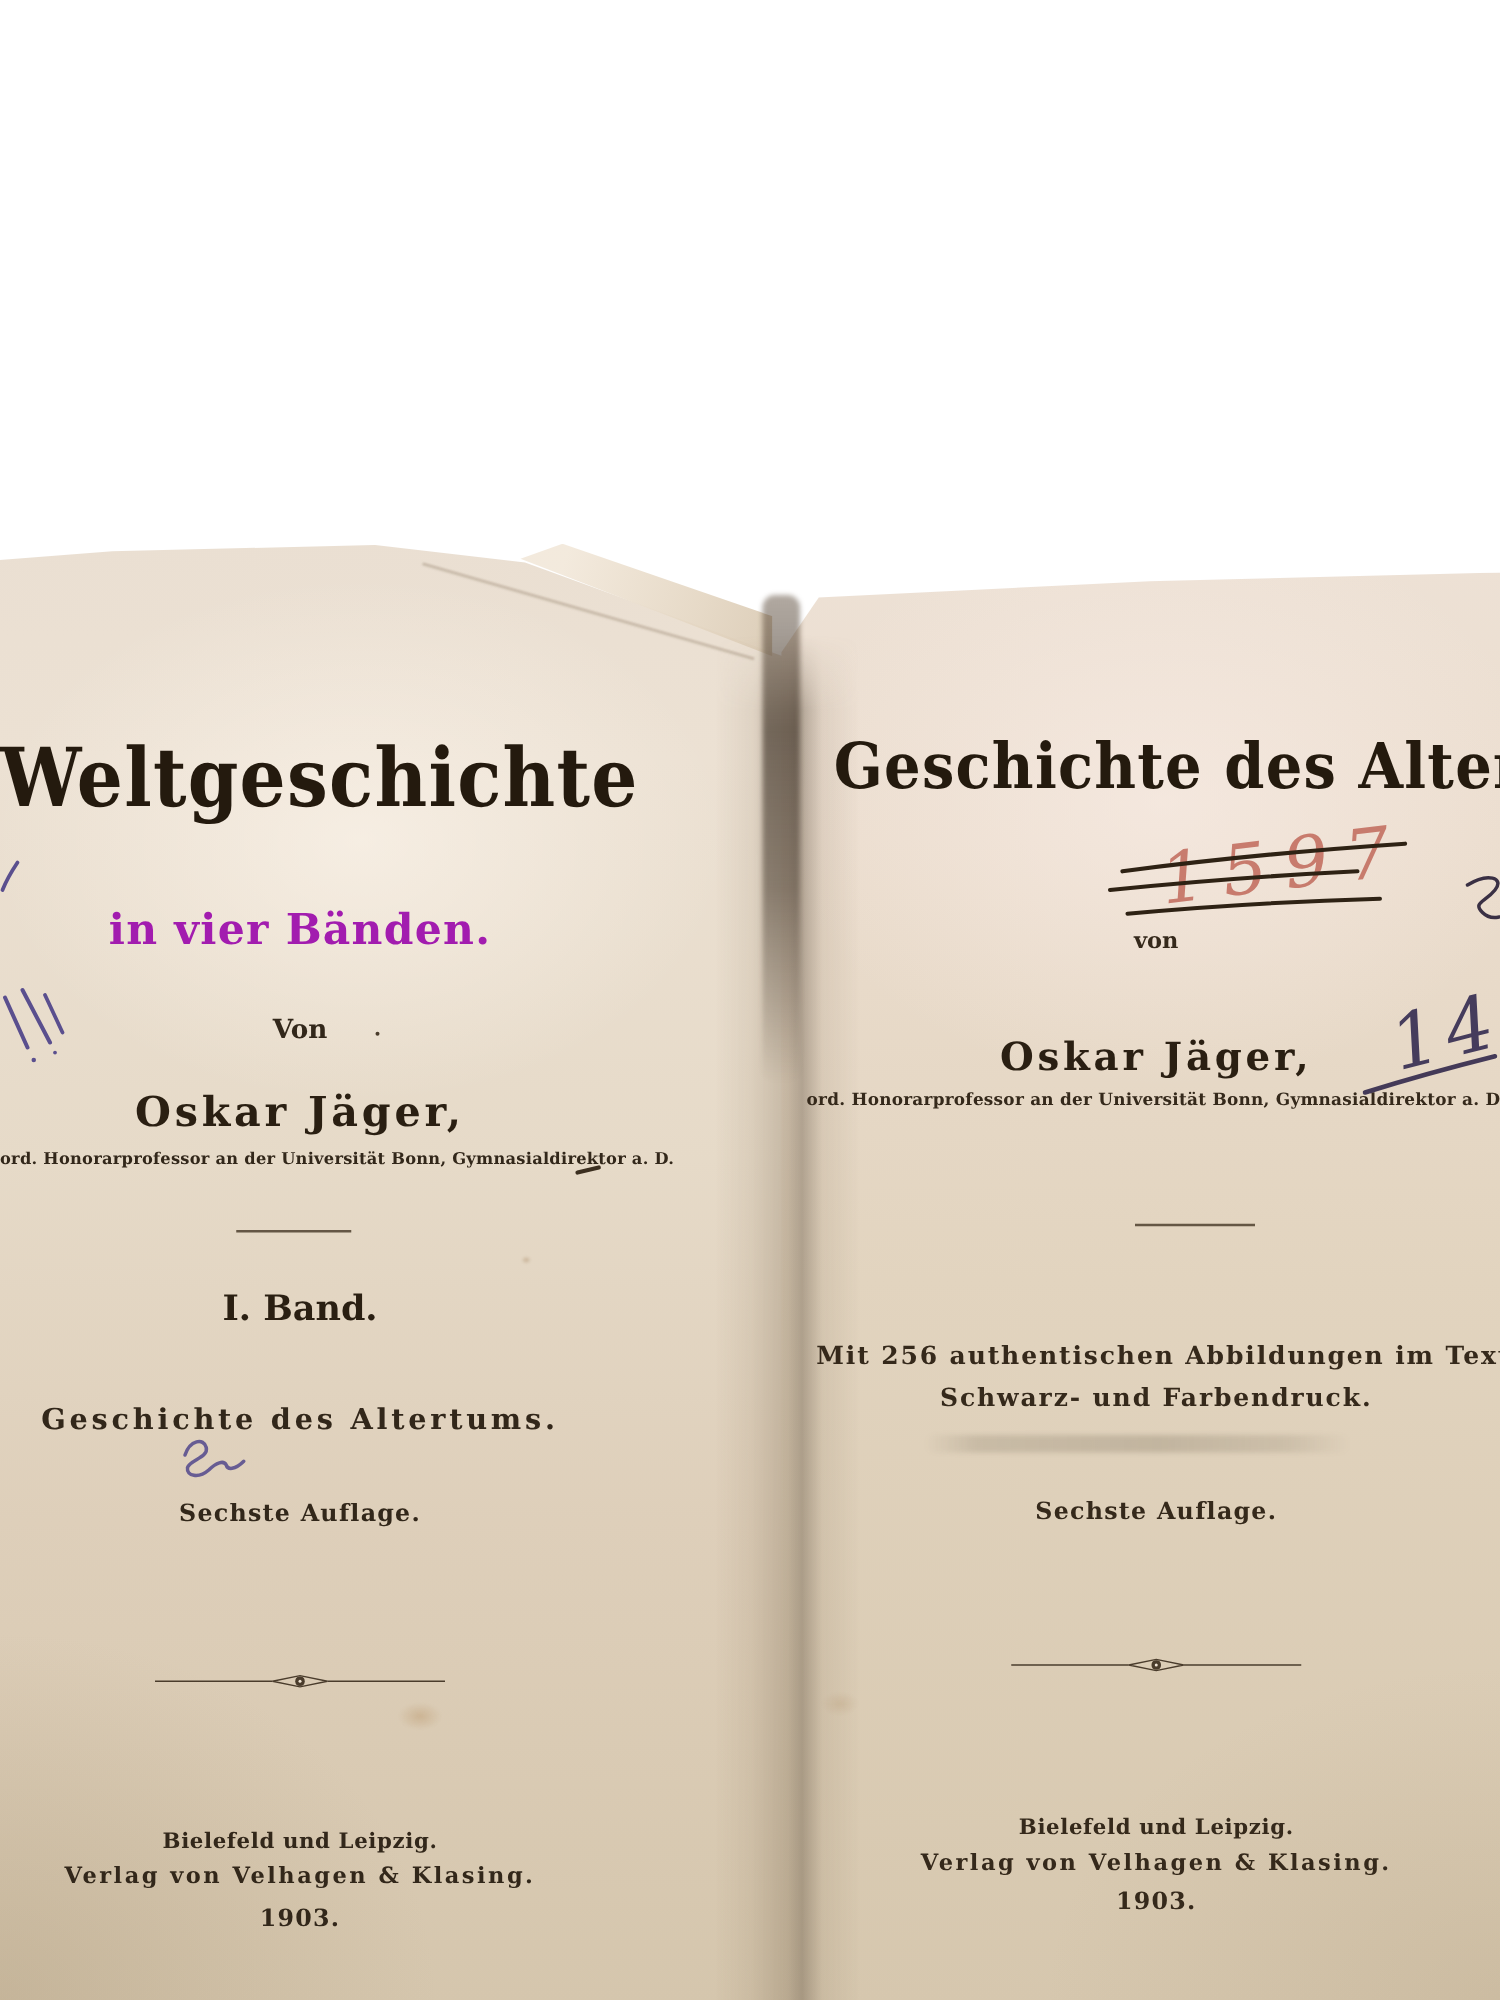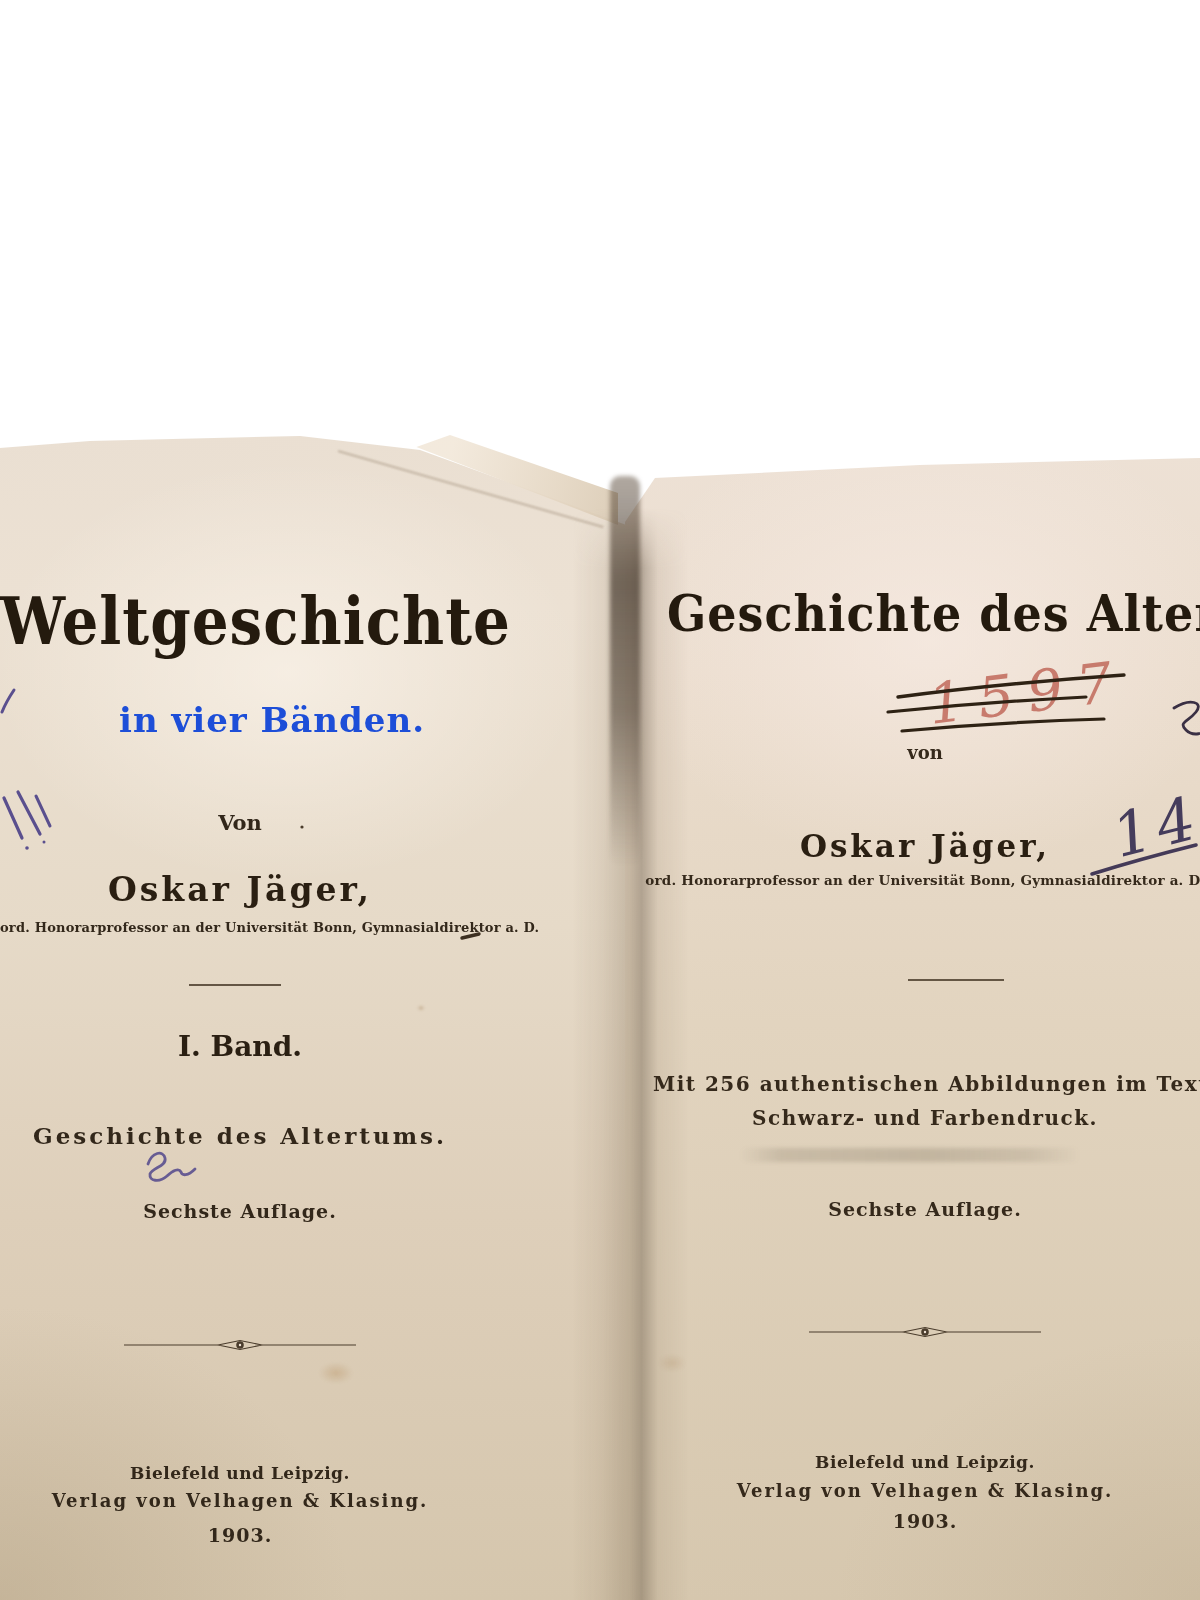--- a/index.html
+++ b/index.html
@@ -51,21 +51,21 @@
                rgba(50,38,27,0.46) 60%,rgba(50,38,27,0) 100%);
     filter:blur(2px);border-radius:10px;
   }
 
   
   .lp-content{position:absolute;left:0;top:0;width:480px;height:1600px;color:#32271a;}
   .rp-content{position:absolute;left:645px;top:0;width:560px;height:1600px;color:#35291b;}
   .line{position:absolute;left:0;width:100%;text-align:center;font-weight:bold;white-space:nowrap;}
 
   .lp-title{top:588px;font-size:58px;letter-spacing:1px;color:#241a0e;transform:scaleY(1.12);}
-  .lp-subtitle{top:700px;font-size:34px;letter-spacing:1px;color:#1d4ed8;padding-left:32px;}
+  .lp-subtitle{top:724px;font-size:34px;letter-spacing:1px;color:#a21caf;}
   .lp-byline{top:810px;font-size:21px;}
   .lp-author{top:870px;font-size:33px;letter-spacing:3px;color:#2a1f12;}
   .lp-affil{top:920px;font-size:13px;letter-spacing:0.2px;}
   .lp-volume{top:1030px;font-size:28px;color:#2a1f12;}
   .lp-voltitle{top:1082px;font-size:23px;letter-spacing:3px;margin-top:40px;}
   .lp-edition{top:1200px;font-size:19px;letter-spacing:1px;}
   .lp-city{top:1463px;font-size:17px;letter-spacing:0.5px;}
   .lp-publisher{top:1490px;font-size:18px;letter-spacing:2px;}
   .lp-year{top:1524px;font-size:19px;letter-spacing:1px;}
 

